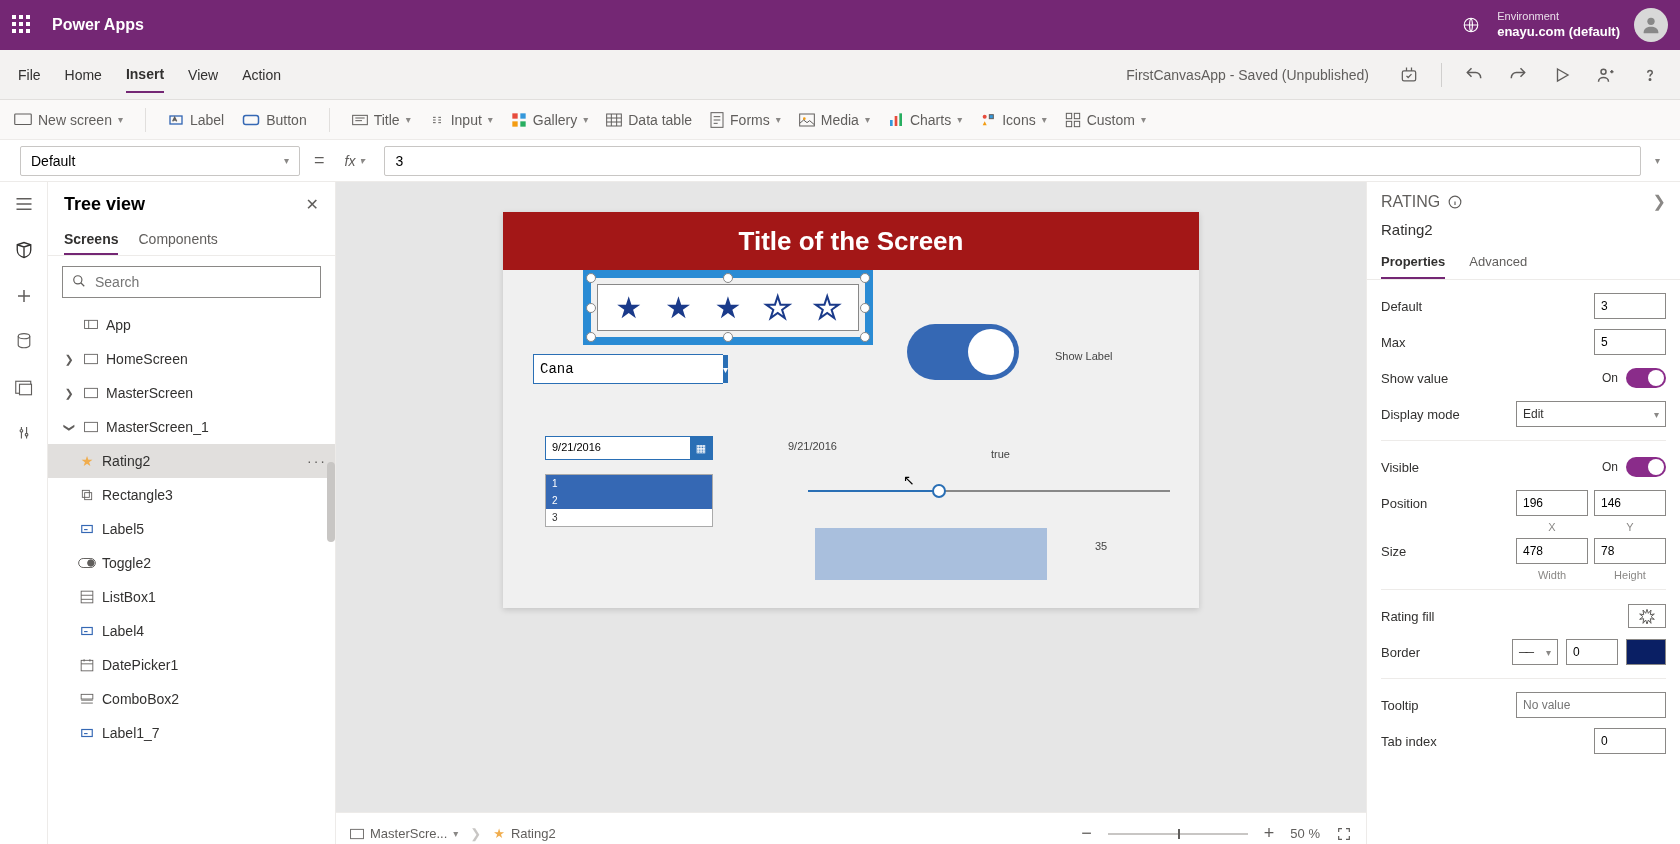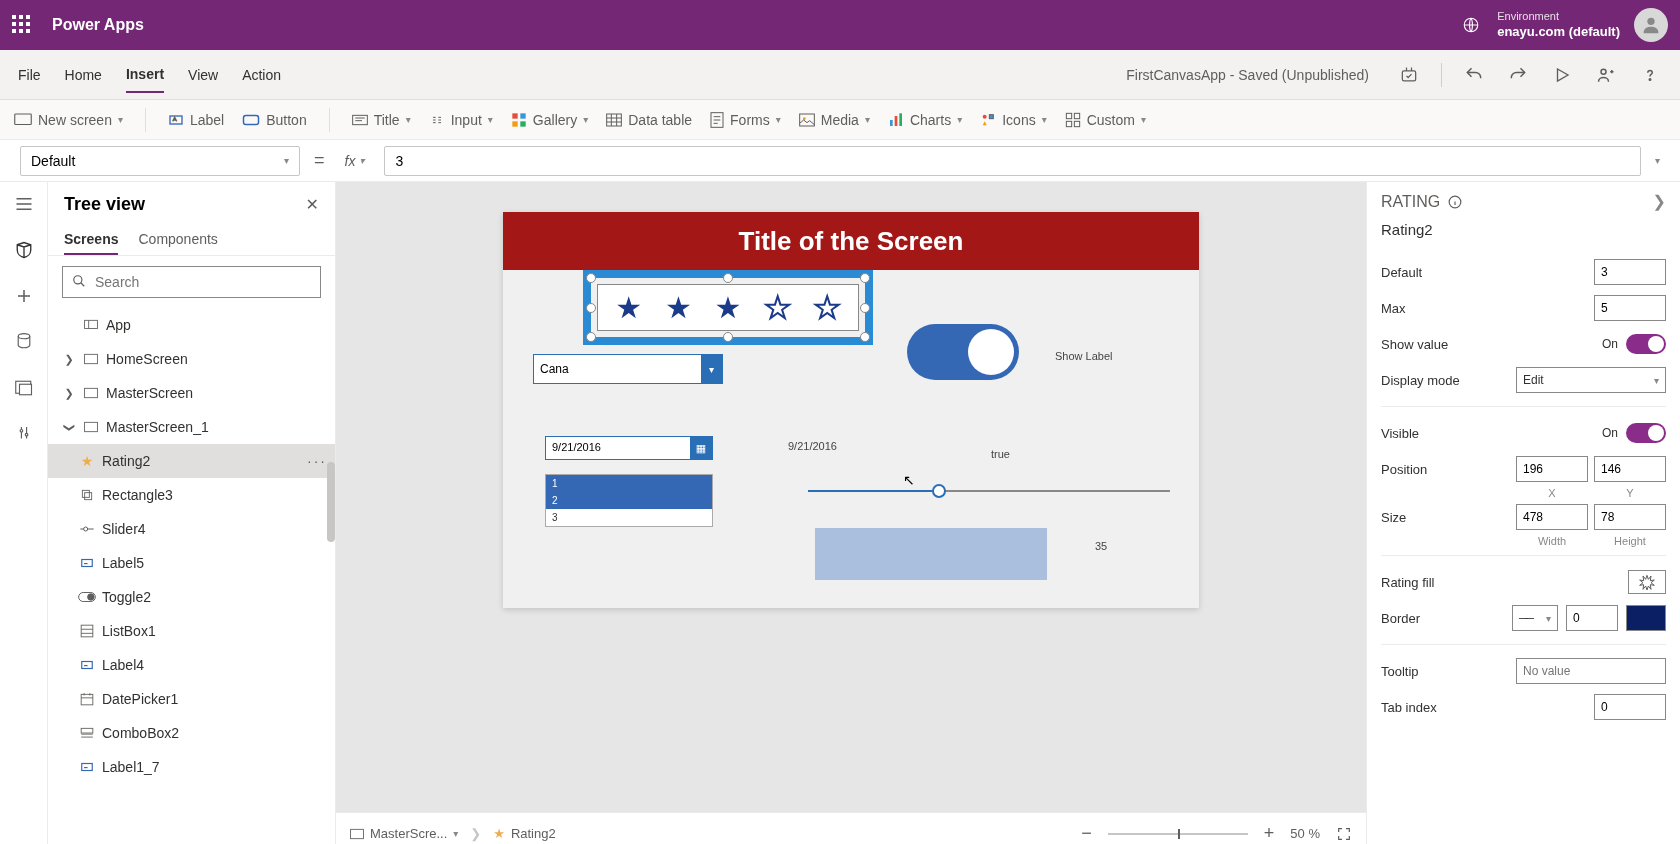--- a/index.html
+++ b/index.html
@@ -69,21 +69,21 @@
 
 .canvas-area { flex:1; background:#e6e6e6; position:relative; display:flex; align-items:flex-start; justify-content:center; padding-top:30px;}
 .canvas { width:696px; height:396px; background:#f0f0f0; box-shadow:0 2px 6px rgba(0,0,0,.15); position:relative;}
 .canvas-title{height:58px;background:#a31717;color:#fff;display:flex;align-items:center;justify-content:center;font-size:26px;font-weight:700;}
 .rating-sel { position:absolute; left:80px; top:58px; width:290px; height:75px; border:8px solid #2a8bd4;}
 .rating-inner{position:absolute;left:6px;right:6px;top:6px;bottom:6px;border:1px solid #888;display:flex;align-items:center;justify-content:space-around;padding:0 6px; background:#fff;}
 .star{font-size:30px;color:#1a3a8a;}
 .star.empty{color:transparent;-webkit-text-stroke:2px #1a3a8a;}
 .sel-handle{position:absolute;width:10px;height:10px;background:#fff;border:1px solid #888;border-radius:50%;}
 .combo{position:absolute;left:30px;top:142px;width:190px;height:30px;border:1px solid #2a6fb5;display:flex;background:#fff;}
-.combo input{flex:1;border:none;padding:0 6px;font-size:12px;}
+.combo input{flex:1;border:none;padding:0 6px;font-size:14px;font-family:Liberation Mono, monospace;}
 .combo .dd{width:24px;background:#2a6fb5;color:#fff;display:flex;align-items:center;justify-content:center;font-size:10px;}
 .toggle-big{position:absolute;left:404px;top:112px;width:112px;height:56px;border-radius:28px;background:#3568b4;}
 .toggle-knob{position:absolute;right:5px;top:5px;width:46px;height:46px;border-radius:50%;background:#fff;}
 .showlabel{position:absolute;left:552px;top:138px;font-size:11px;color:#444;}
 .datepick{position:absolute;left:42px;top:224px;width:168px;height:24px;border:1px solid #2a6fb5;display:flex;background:#fff;font-size:11px;}
 .datepick span{flex:1;padding:4px 6px;}
 .datepick .cal{width:22px;background:#2a6fb5;color:#fff;display:flex;align-items:center;justify-content:center;font-size:11px;}
 .datelabel{position:absolute;left:285px;top:228px;font-size:11px;color:#444;}
 .listbox{position:absolute;left:42px;top:262px;width:168px;border:1px solid #aaa;font-size:10px;}
 .listbox div{padding:3px 6px;background:#fff;color:#333;}
@@ -428,29 +428,20 @@
       <div class="tnode depth1">
           <span class="ticon">
             <svg width="14" height="14" viewBox="0 0 24 24" fill="none" stroke="currentColor" stroke-width="1.5">
               <rect x="4" y="4" width="12" height="12"></rect>
               <rect x="8" y="8" width="12" height="12"></rect>
             </svg>
           </span>
           <span>Rectangle3</span>
         </div>
       <div class="tnode depth1">
-          <span class="ticon">
-            <svg width="16" height="8" viewBox="0 0 24 10" stroke="currentColor" stroke-width="1.5">
-              <path d="M2 5h20"></path>
-              <circle cx="10" cy="5" r="3" fill="#fff"></circle>
-            </svg>
-          </span>
-          <span>Slider4</span>
-        </div>
-      <div class="tnode depth1">
           <span class="ticon" style="color:#3568b4">
             <svg width="14" height="14" viewBox="0 0 24 24" fill="none" stroke="currentColor" stroke-width="2">
               <rect x="3" y="6" width="18" height="12"></rect>
               <path d="M7 13h6"></path>
             </svg>
           </span>
           <span>Label5</span>
         </div>
       <div class="tnode depth1">
           <span class="ticon">
@@ -594,20 +585,24 @@
       <span>RATING</span>
       <span>
           <svg width="14" height="14" viewBox="0 0 24 24" fill="none" stroke="currentColor" stroke-width="2">
             <circle cx="12" cy="12" r="10"></circle>
             <path d="M12 8h.01M11 12h1v5"></path>
           </svg>
         </span>
       <span class="arrow">❯</span>
     </div>
     <div class="props-sel">Rating2</div>
+    <div class="props-tabs">
+      <div class="props-tab active">Properties</div>
+      <div class="props-tab">Advanced</div>
+    </div>
     <div class="props-body">
       <div class="prow">
           <div class="prow-lab">Default</div>
           <input class="pin" value="3" style="">
         </div>
       <div class="prow">
           <div class="prow-lab">Max</div>
           <input class="pin" value="5" style="">
         </div>
       <div class="prow">

